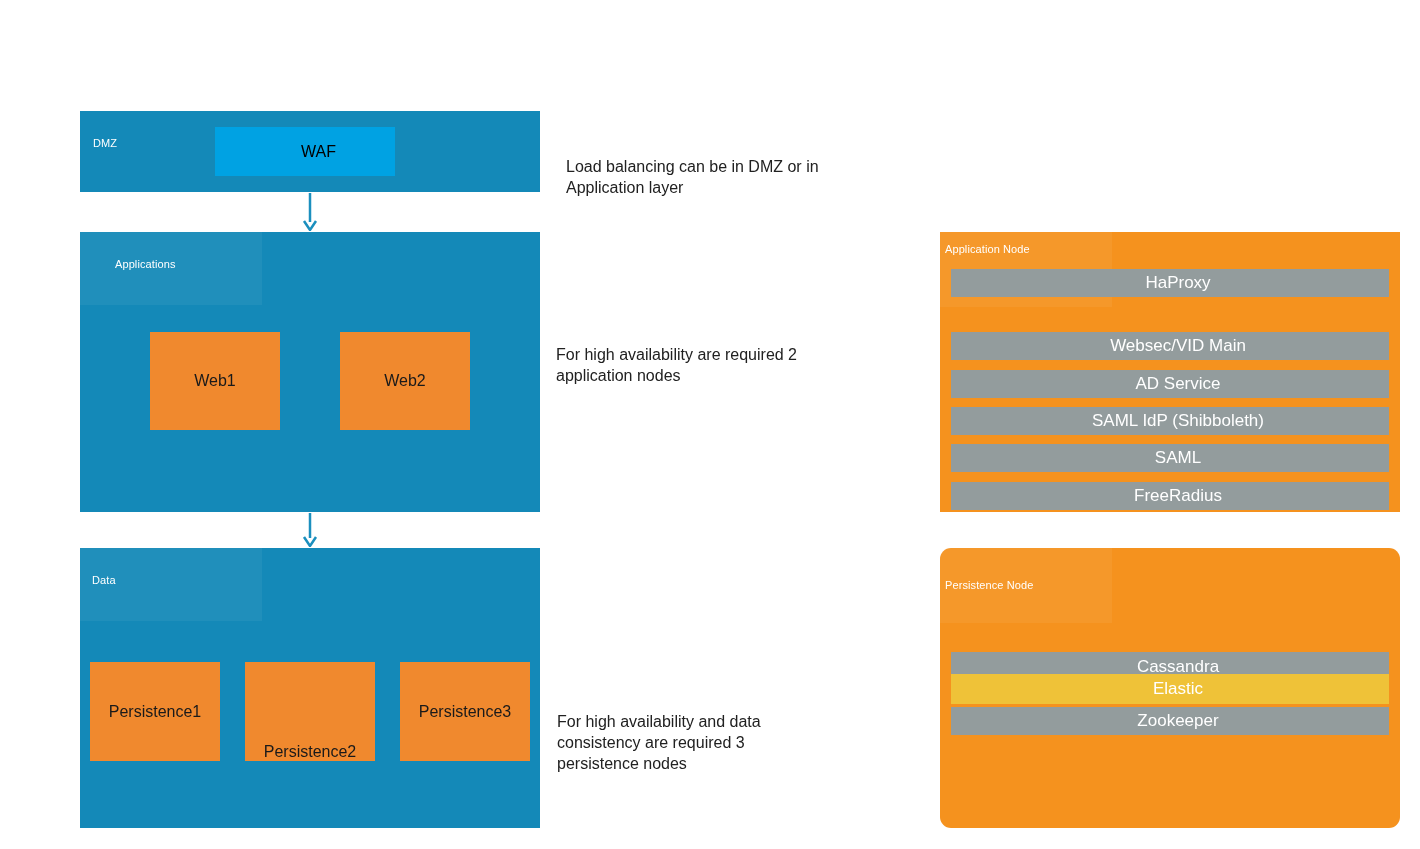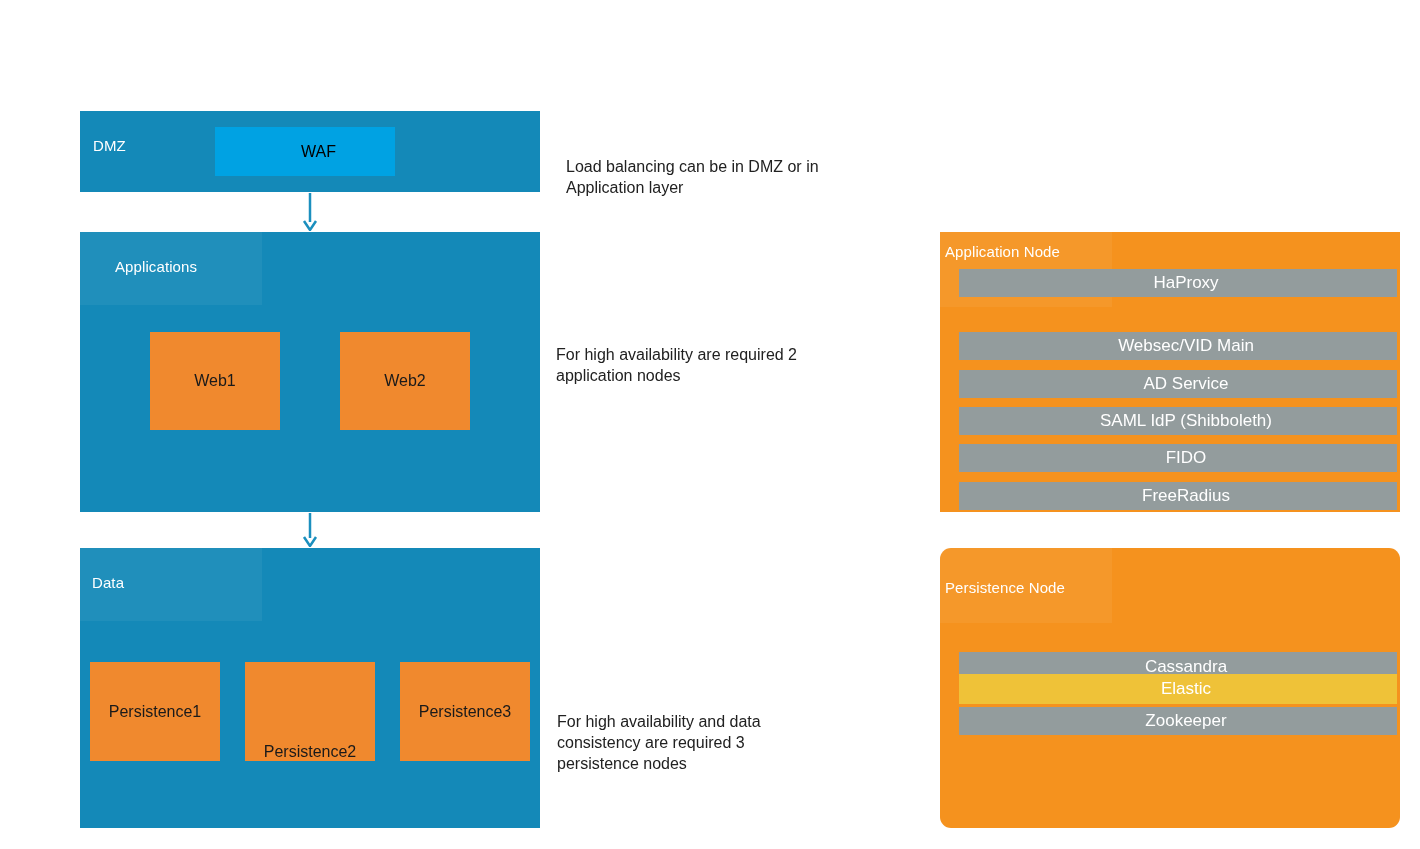--- a/index.html
+++ b/index.html
@@ -31,38 +31,38 @@
     left: 940px; width: 460px; height: 280px;
     background: var(--node-orange);
   }
   .title-patch {
     position: absolute; left: 0; top: 0;
     background: rgba(255,255,255,0.055);
   }
   .layer-label, .node-label {
     position: absolute;
     color: #ffffff;
-    font-size: 15px;
+    font-size: 11px;
     letter-spacing: 0.1px;
     white-space: nowrap;
   }
   .inner-box {
     position: absolute;
     background: var(--box-orange);
     display: flex; align-items: center; justify-content: center;
     color: #1a1a1a; font-size: 16px;
   }
   .waf {
     background: var(--waf-blue);
     color: #000000;
     padding-left: 27px;
   }
   .service-bar {
     position: absolute;
-    left: 19px; width: 438px; height: 28px;
+    left: 11px; width: 438px; height: 28px;
     background: var(--service-gray);
     display: flex; align-items: center; justify-content: center;
     color: #ffffff; font-size: 17px;
     white-space: nowrap;
     padding-left: 16px;
   }
   .service-bar.gold { background: var(--service-gold); }
   .annotation {
     position: absolute;
     color: var(--ink);
@@ -133,21 +133,21 @@
   <div>persistence nodes</div>
 </div>
 
 <div class="node-box" style="top:232px;">
   <div class="title-patch" style="width:172px; height:75px;"></div>
   <div class="node-label" style="left:5px; top:11px;">Application Node</div>
   <div class="service-bar" style="top:37px;">HaProxy</div>
   <div class="service-bar" style="top:100px;">Websec/VID Main</div>
   <div class="service-bar" style="top:138px;">AD Service</div>
   <div class="service-bar" style="top:175px;">SAML IdP (Shibboleth)</div>
-  <div class="service-bar" style="top:212px;">FIDO</div>
+  <div class="service-bar" style="top:212px;">SAML</div>
   <div class="service-bar" style="top:250px;">FreeRadius</div>
 </div>
 
 <div class="node-box" style="top:548px;border-radius:11px;">
   <div class="title-patch" style="width:172px; height:75px;"></div>
   <div class="node-label" style="left:5px; top:31px;">Persistence Node</div>
   <div class="service-bar" style="top:84px; height:30px;margin-top:20px;">Cassandra</div>
   <div class="service-bar gold" style="top:126px; height:30px;">Elastic</div>
   <div class="service-bar" style="top:159px; height:28px;">Zookeeper</div>
 </div>

